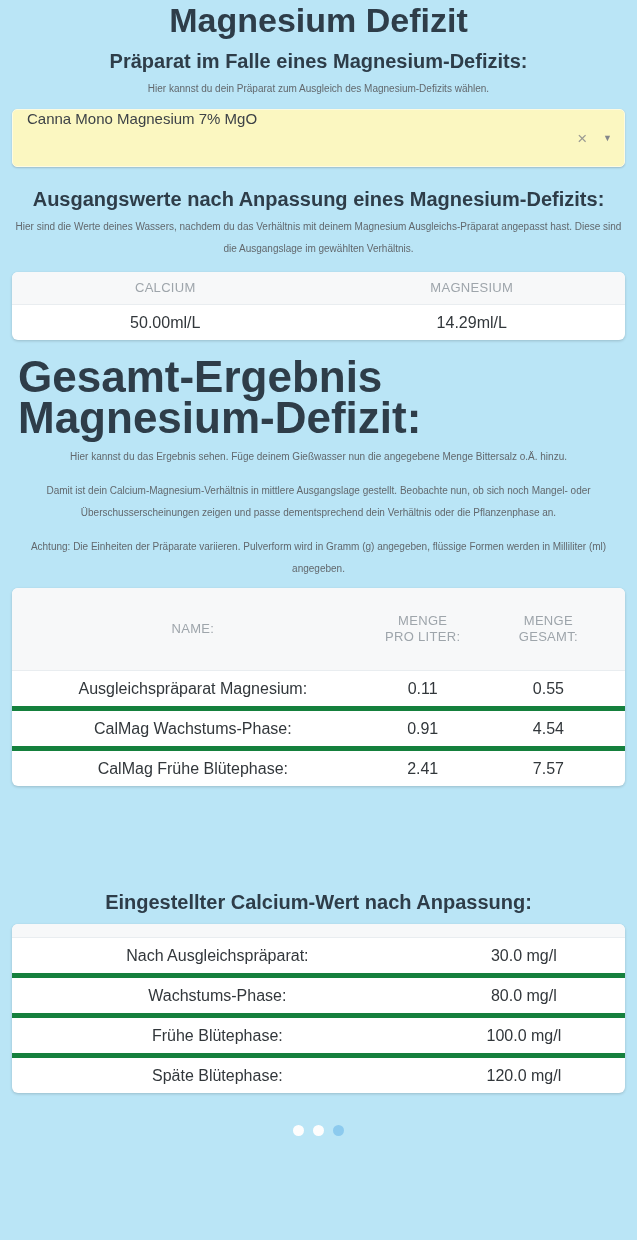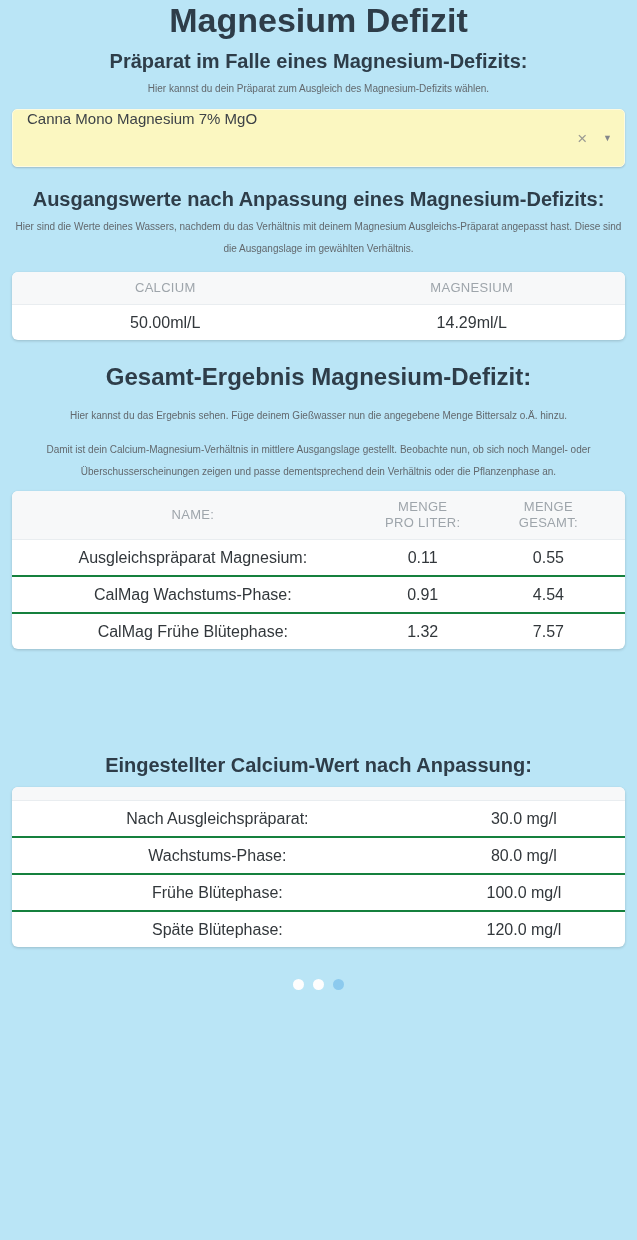--- a/index.html
+++ b/index.html
@@ -79,27 +79,27 @@
     color: #9ea5ab;
     font-size: 13px;
     font-weight: normal;
     letter-spacing: 0.3px;
     text-align: center;
     padding: 8px 6px;
     border-bottom: 1px solid #e9edf0;
     line-height: 16px;
     vertical-align: middle;
   }
-  th .wrap { display: block; max-width: 78px; margin: 0 auto; }
+  th .wrap { display: block; max-width: 78px; margin: 17px auto; }
   td {
     font-size: 16px;
     color: #32373b;
     text-align: center;
     padding: 9px 6px;
-    border-bottom: 2px solid #15803d;
+    border-bottom: 5px solid #15803d;
     line-height: 17px;
   }
   tr:last-child td { border-bottom: none; }
 
   .tbl-start col:nth-child(1) { width: 50%; }
   .tbl-start col:nth-child(2) { width: 50%; }
 
   .tbl-results col:nth-child(1) { width: 59%; }
   .tbl-results col:nth-child(2) { width: 16%; }
   .tbl-results col:nth-child(3) { width: 25%; }
@@ -107,23 +107,23 @@
   .tbl-calcium col:nth-child(1) { width: 67%; }
   .tbl-calcium col:nth-child(2) { width: 33%; }
 
   .top-strip {
     height: 14px;
     background: #f7f8f9;
     border-bottom: 1px solid #e9edf0;
   }
 
   h1.big-heading {
-    font-size: 24px;
+    font-size: 44px;
     font-weight: bold;
-    text-align: center;
+    text-align: left;
     line-height: 41px;
     margin: 16px 18px 0;
     color: #2e3d49;
   }
   .result-paragraphs p { margin-top: 12px; }
   .result-paragraphs p:first-child { margin-top: 8px; }
 
   h2.calcium-heading { margin-top: 104px; }
 
   
@@ -182,20 +182,21 @@
         </tr>
       </tbody>
     </table>
   </div>
 
   <h1 class="big-heading">Gesamt-Ergebnis Magnesium-Defizit:</h1>
 
   <div class="result-paragraphs">
     <p class="desc">Hier kannst du das Ergebnis sehen. Füge deinem Gießwasser nun die angegebene Menge Bittersalz o.Ä. hinzu.</p>
     <p class="desc">Damit ist dein Calcium-Magnesium-Verhältnis in mittlere Ausgangslage gestellt. Beobachte nun, ob sich noch Mangel- oder Überschusserscheinungen zeigen und passe dementsprechend dein Verhältnis oder die Pflanzenphase an.</p>
+    <p class="desc">Achtung: Die Einheiten der Präparate variieren. Pulverform wird in Gramm (g) angegeben, flüssige Formen werden in Milliliter (ml) angegeben.</p>
   </div>
 
   <div class="card" style="margin-top:8px">
     <table class="tbl-results">
       <colgroup>
           <col>
           <col>
           <col>
         </colgroup>
       <thead>
@@ -215,21 +216,21 @@
           <td>0.11</td>
           <td>0.55</td>
         </tr>
         <tr>
           <td>CalMag Wachstums-Phase:</td>
           <td>0.91</td>
           <td>4.54</td>
         </tr>
         <tr>
           <td>CalMag Frühe Blütephase:</td>
-          <td>1.32</td>
+          <td>2.41</td>
           <td>7.57</td>
         </tr>
       </tbody>
     </table>
   </div>
 
   <h2 class="section-heading calcium-heading">Eingestellter Calcium-Wert nach Anpassung:</h2>
 
   <div class="card" style="margin-top:10px">
     <div class="top-strip"></div>

